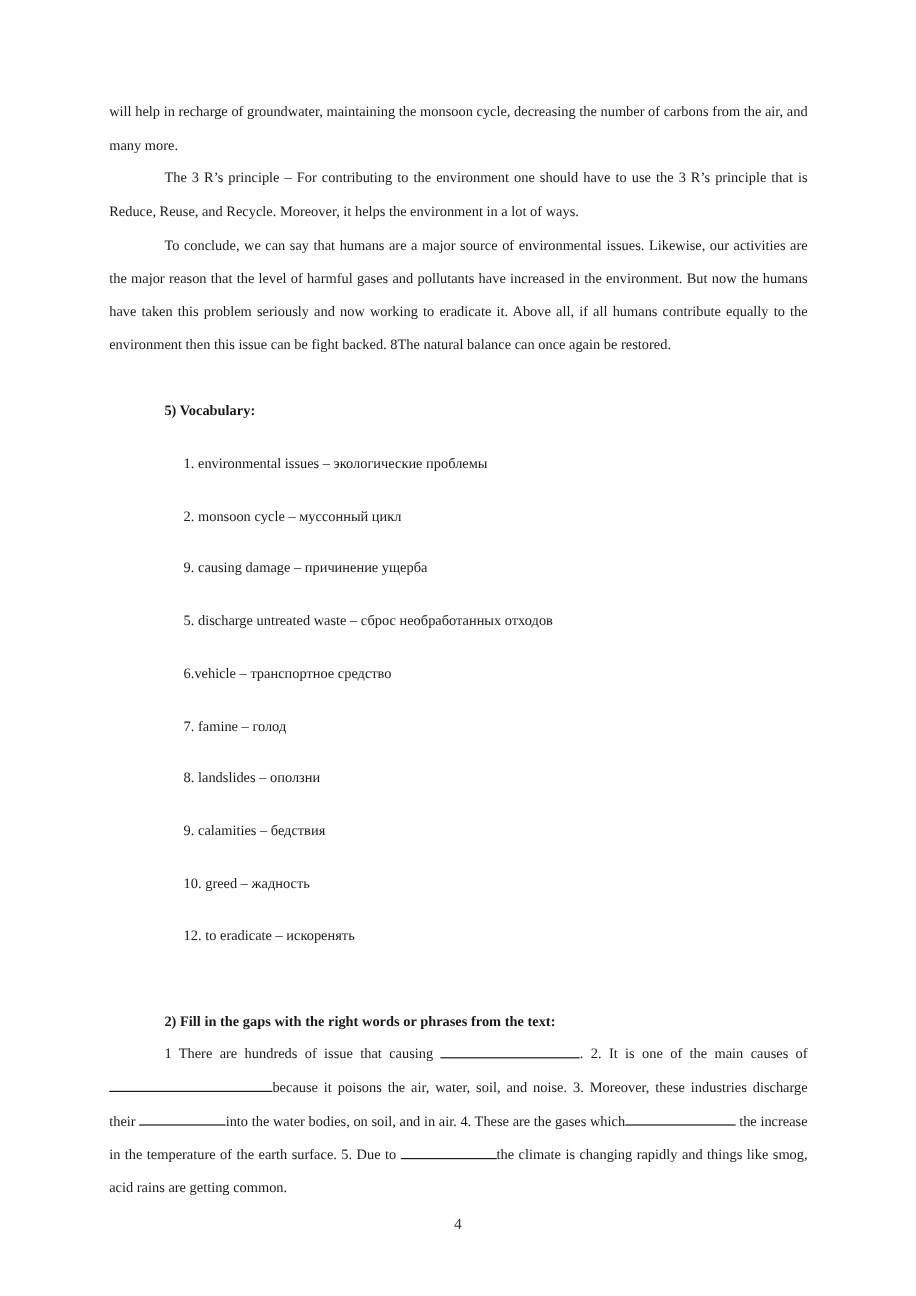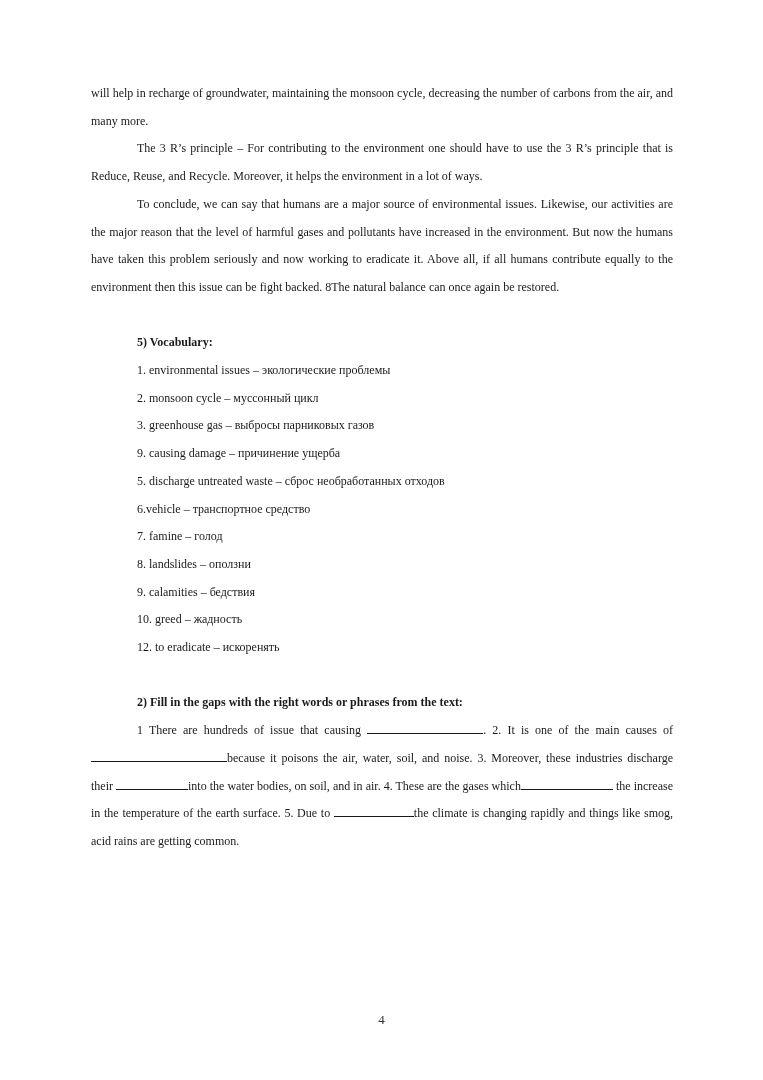--- a/index.html
+++ b/index.html
@@ -36,21 +36,21 @@
     }
     .spacer {
       height: 27.7px;
     }
     .vocab-list {
       list-style: none;
       margin: 0;
       padding: 0 0 0 46px;
     }
     .vocab-list li {
-      margin: 0;
+      margin: 16px;
       white-space: nowrap;
     }
     .gap {
       display: inline-block;
       border-bottom: 1px solid #1a1a1a;
       height: 16px;
       vertical-align: baseline;
     }
     .page-number {
       position: absolute;
@@ -74,21 +74,20 @@
 
   <p class="indent">To conclude, we can say that humans are a major source of environmental issues. Likewise, our activities are the major reason that the level of harmful gases and pollutants have increased in the environment. But now the humans have taken this problem seriously and now working to eradicate it. Above all, if all humans contribute equally to the environment then this issue can be fight backed. 8The natural balance can once again be restored.</p>
 
   <div class="spacer"></div>
 
   <p class="section-heading">5) Vocabulary:</p>
 
   <ul class="vocab-list">
     <li>1. environmental issues – экологические проблемы</li>
     <li>2. monsoon cycle – муссонный цикл</li>
-    <li>3. greenhouse gas – выбросы парниковых газов</li>
     <li>9. causing damage – причинение ущерба</li>
     <li>5. discharge untreated waste – сброс необработанных отходов</li>
     <li>6.vehicle – транспортное средство</li>
     <li>7. famine – голод</li>
     <li>8. landslides – оползни</li>
     <li>9. calamities – бедствия</li>
     <li>10. greed – жадность</li>
     <li>12. to eradicate – искоренять</li>
   </ul>
 

